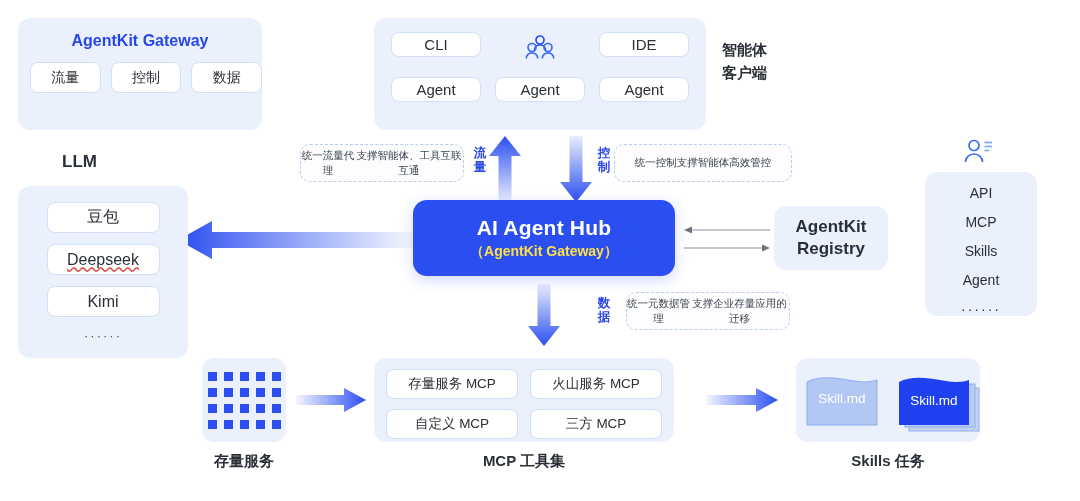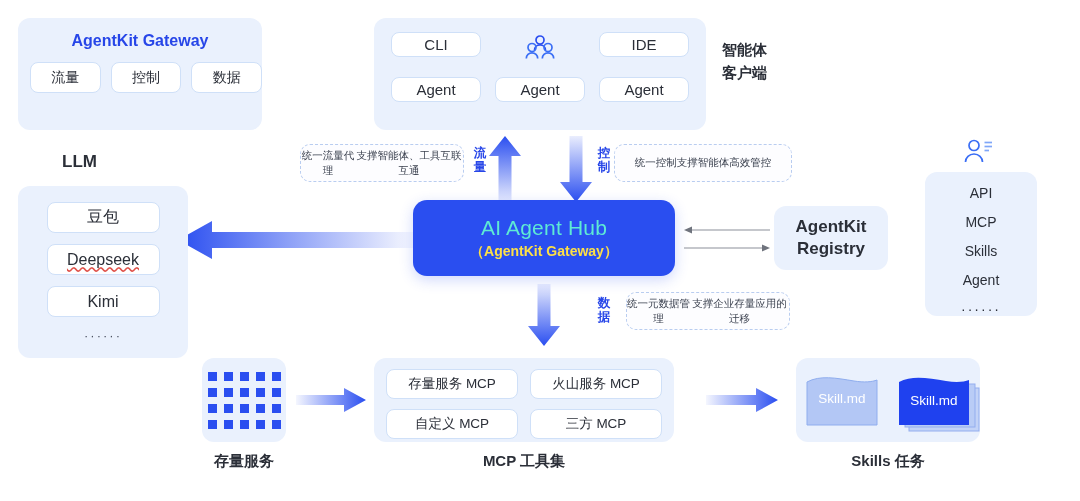--- a/index.html
+++ b/index.html
@@ -91,21 +91,21 @@
   
   #hub {
     position: absolute; left: 413px; top: 200px;
     width: 262px; height: 76px;
     background: #2a4ef0;
     border-radius: 14px;
     display: flex; flex-direction: column;
     align-items: center; justify-content: center;
     box-shadow: 0 4px 14px rgba(42,78,240,.22);
   }
-  #hub .hub-t1 { color:#5eead4; font-weight:normal; font-size:21px; letter-spacing:.2px; }
+  #hub .hub-t1 { color:#ffffff; font-weight:bold; font-size:21px; letter-spacing:.2px; }
   #hub .hub-t2 { color:#fde047; font-weight:bold; font-size:14px; margin-top:3px; }
 
   
   #label-llm {
     position: absolute; left: 62px; top: 152px;
     font-size: 17px; font-weight: bold; color: #2b2f38;
   }
   #card-llm { left: 18px; top: 186px; width: 170px; height: 172px; }
   .llm-chip {
     width: 113px; height: 31px; margin: 0 auto;

